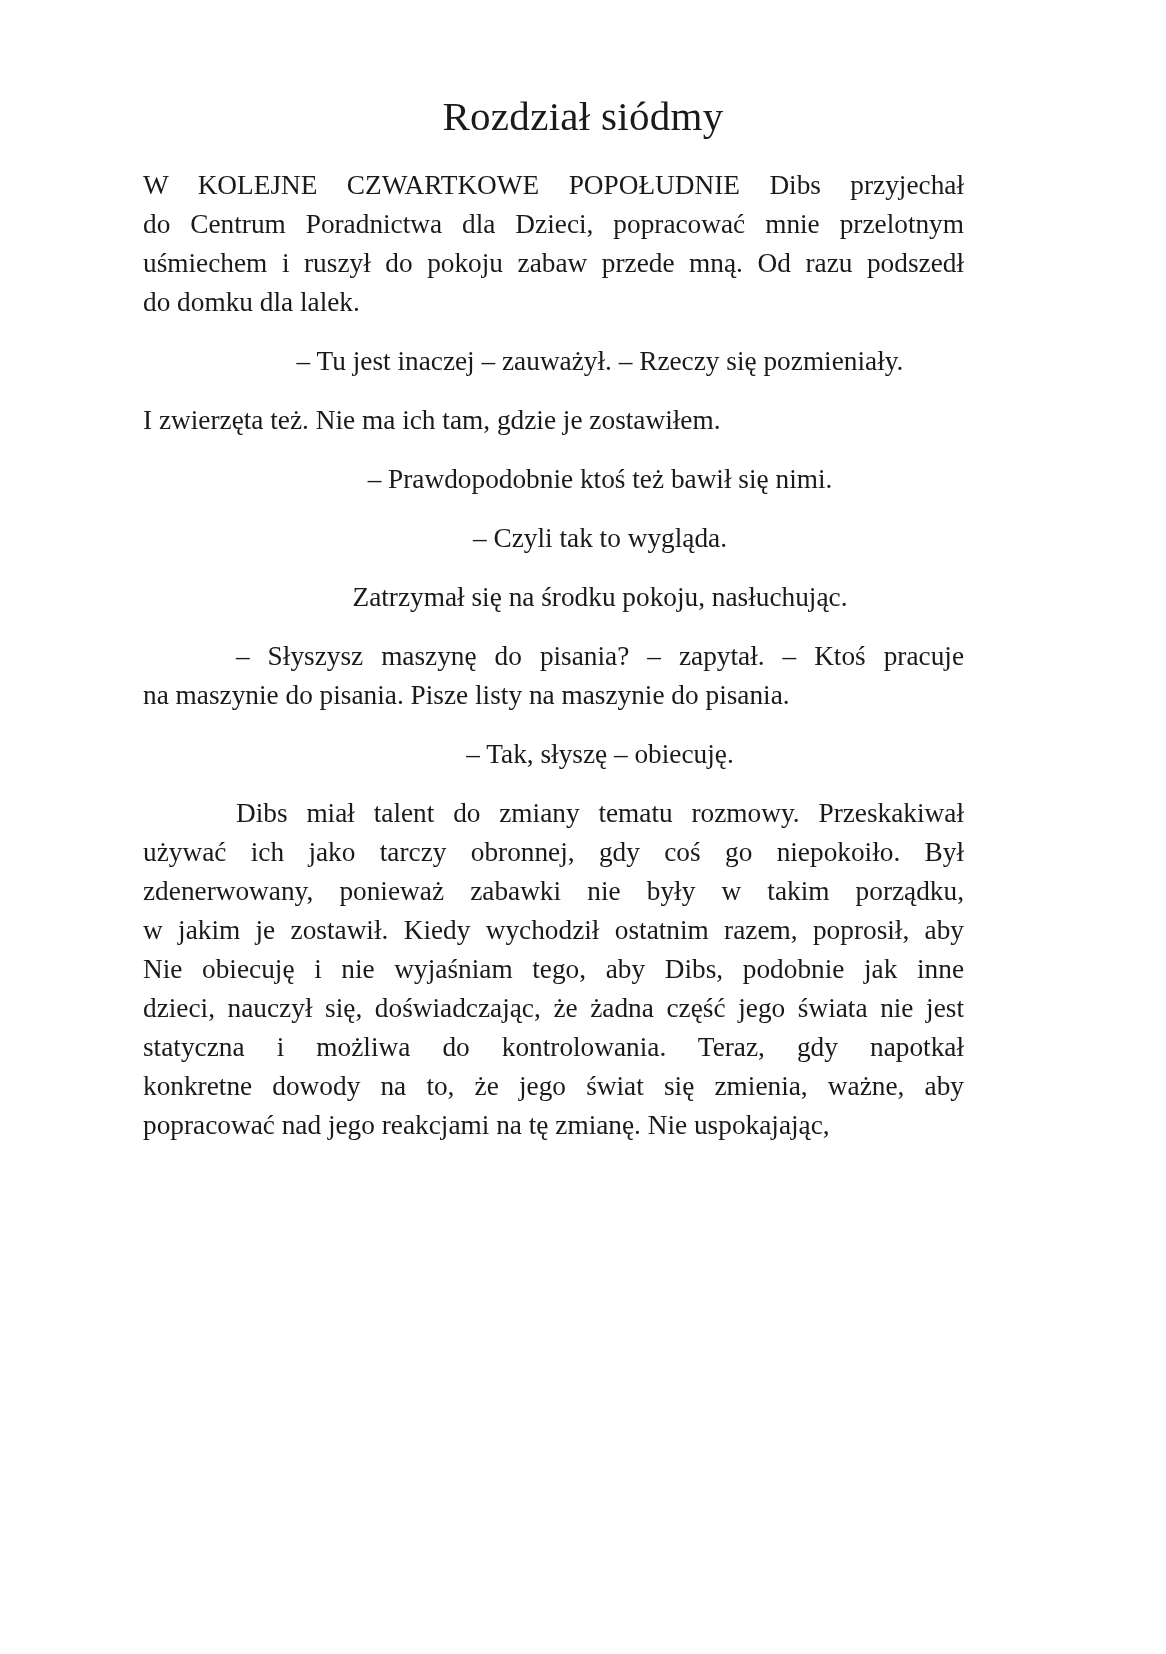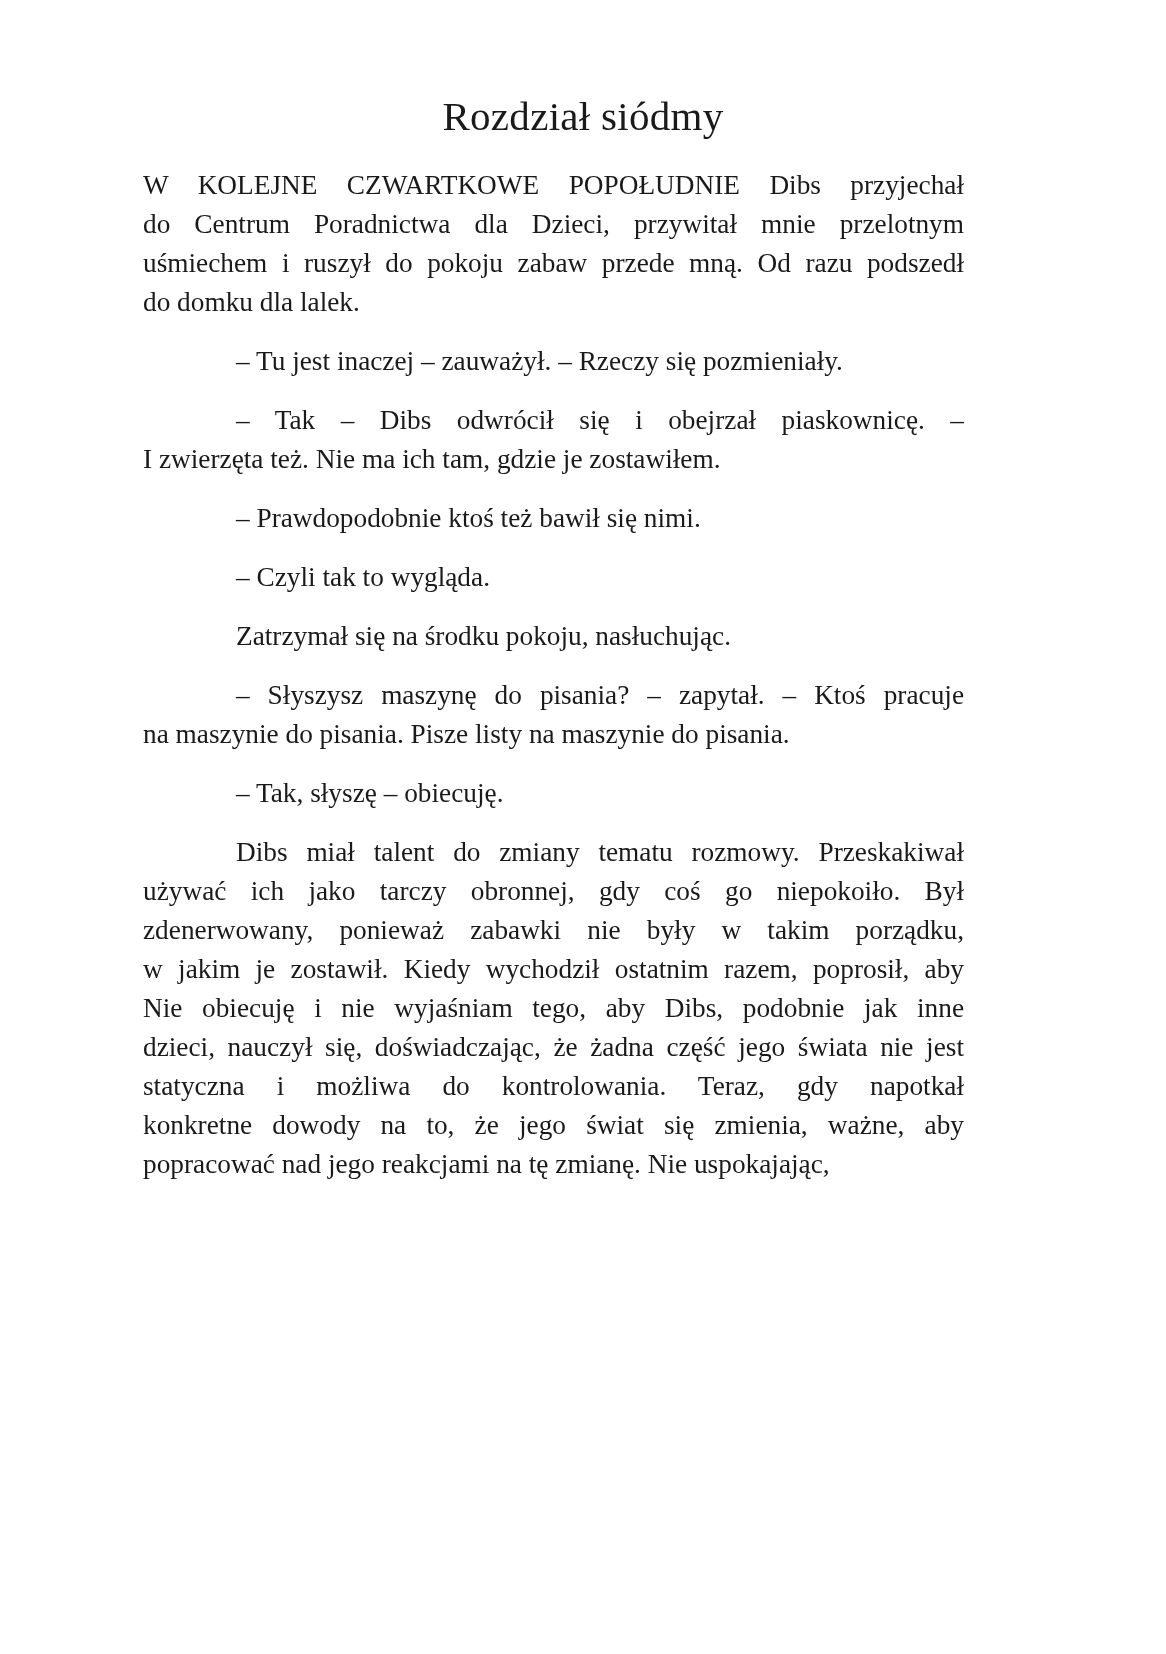--- a/index.html
+++ b/index.html
@@ -13,46 +13,45 @@
     position: absolute; left: 0; right: 0; top: 92px;
     text-align: center; font-size: 41px; font-weight: normal; margin: 0;
     letter-spacing: 0.3px;
   }
   .text-block {
     position: absolute; left: 143px; width: 821px; top: 166px;
     font-size: 27.3px; line-height: 39px;
   }
   .para { margin: 0 0 20px 0; text-align: justify; text-indent: 93px; }
   .para.first { text-indent: 0; }
-  .para.single { text-align: left; }
+  .para.single { text-align: center; }
   .line { display: block; }
   .para.justified .line:not(:last-child) { text-align: justify; text-align-last: justify; }
 </style>
 </head>
 <body>
 
 <div class="page">
   <h1 class="chapter-title">Rozdział siódmy</h1>
 
   <div class="text-block">
 
     <p class="para first justified">
       <span class="line">W KOLEJNE CZWARTKOWE POPOŁUDNIE Dibs przyjechał</span>
-      <span class="line">do Centrum Poradnictwa dla Dzieci, przywitał mnie przelotnym</span>
+      <span class="line">do Centrum Poradnictwa dla Dzieci, popracować mnie przelotnym</span>
       <span class="line">uśmiechem i ruszył do pokoju zabaw przede mną. Od razu podszedł</span>
       <span class="line">do domku dla lalek.</span>
     </p>
 
     <p class="para single">
       <span class="line">– Tu jest inaczej – zauważył. – Rzeczy się pozmieniały.</span>
     </p>
 
 
     <p class="para justified" style="text-indent:0">
-      <span class="line" style="padding-left:93px">– Tak – Dibs odwrócił się i obejrzał piaskownicę. –</span>
       <span class="line">I zwierzęta też. Nie ma ich tam, gdzie je zostawiłem.</span>
     </p>
 
     <p class="para single">
       <span class="line">– Prawdopodobnie ktoś też bawił się nimi.</span>
     </p>
 
     <p class="para single">
       <span class="line">– Czyli tak to wygląda.</span>
     </p>

